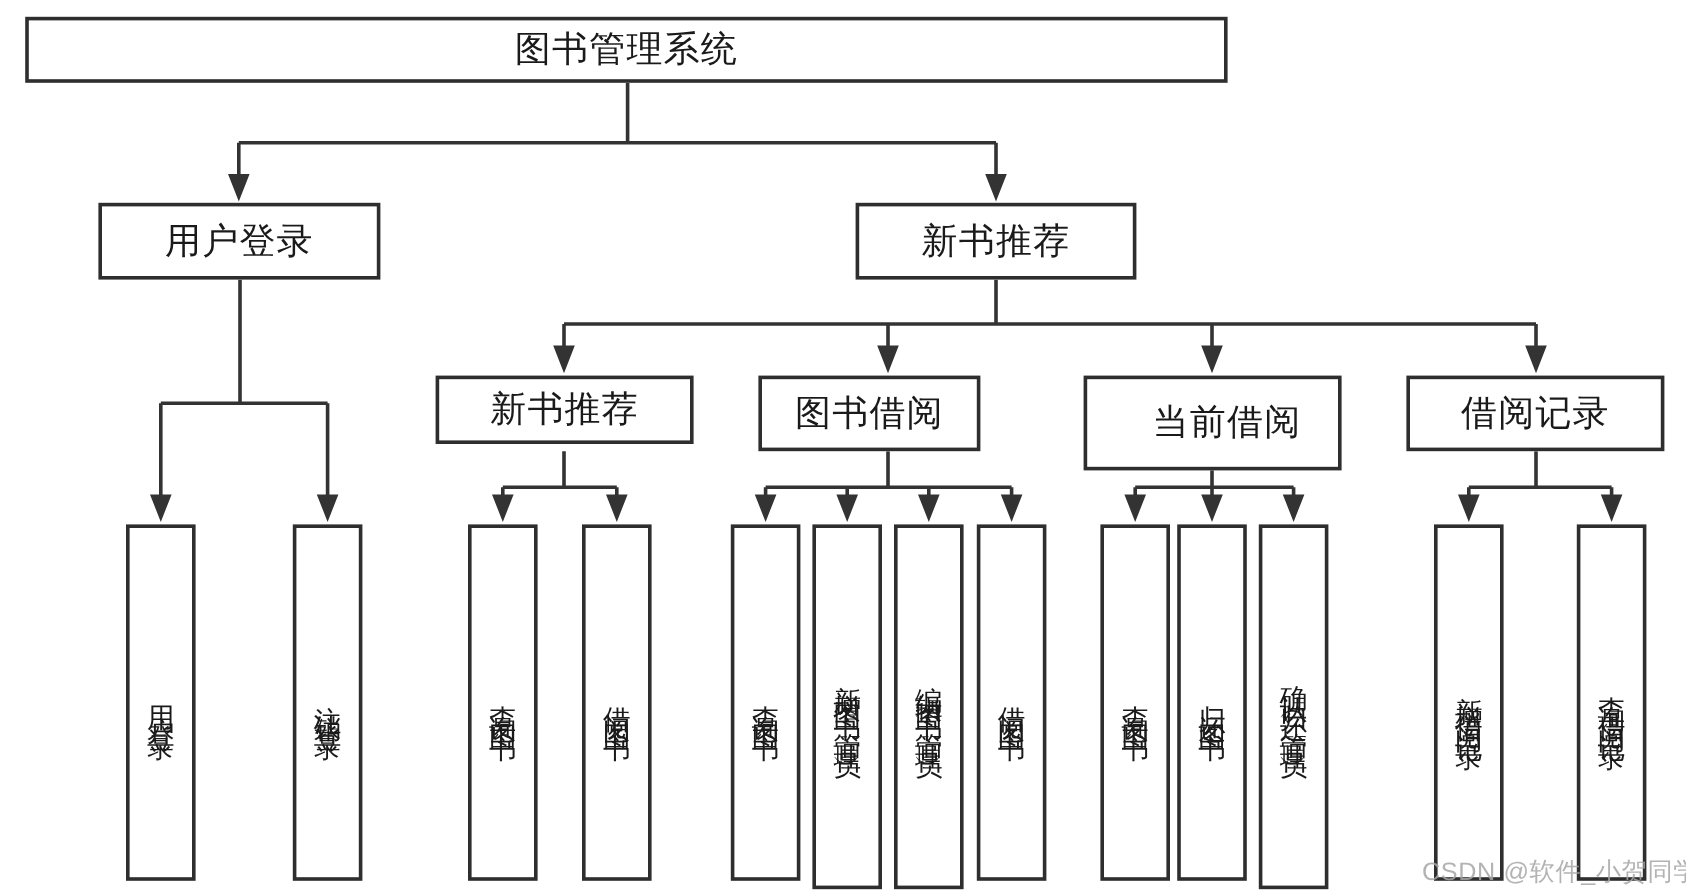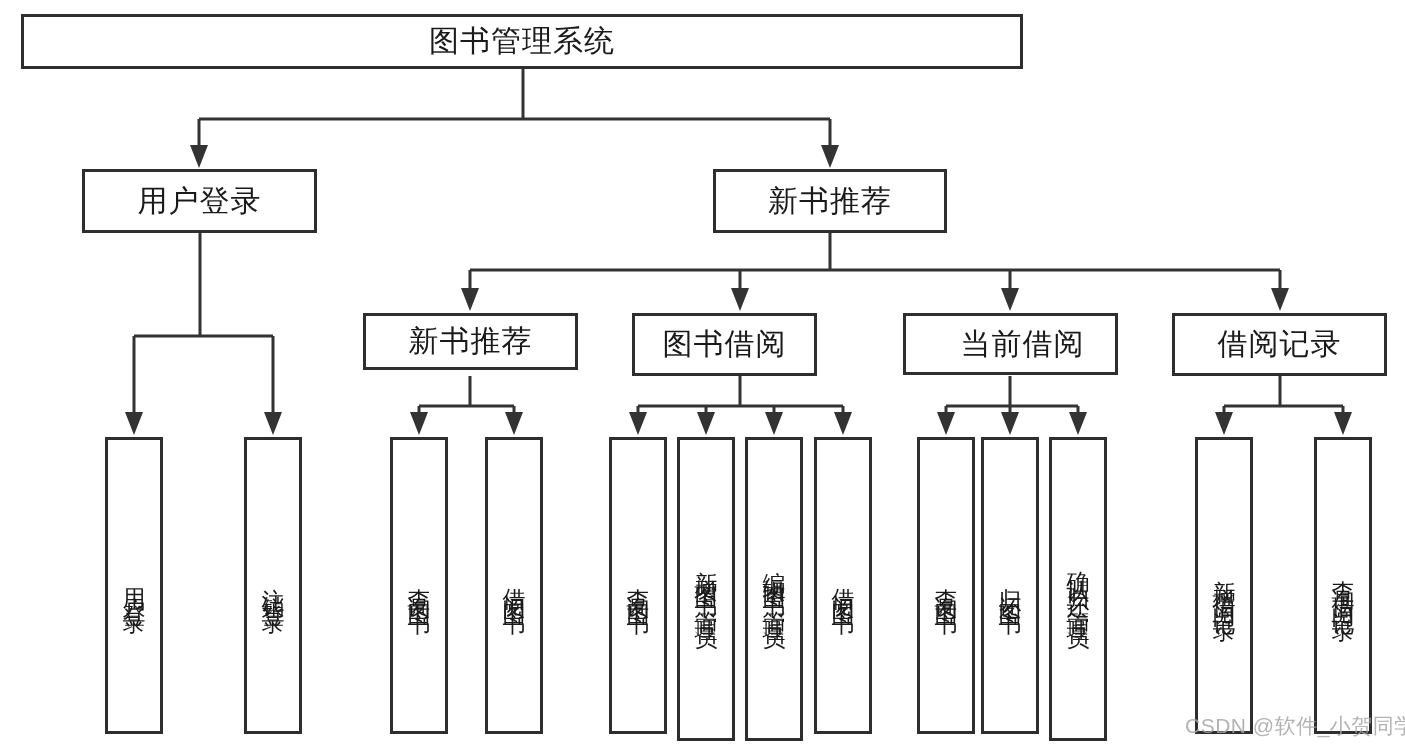--- a/index.html
+++ b/index.html
@@ -45,21 +45,21 @@
     letter-spacing: 8px;
     line-height: 1;
     white-space: nowrap;
   }
   
   .n-root        { left: 21px;   top: 14px;  width: 1002px; height: 55px; }
   .n-user-login  { left: 82px;   top: 169px; width: 235px;  height: 64px; }
   .n-book-mgmt   { left: 713px;  top: 169px; width: 234px;  height: 64px; }
   .n-new-book    { left: 363px;  top: 313px; width: 215px;  height: 57px; }
   .n-book-borrow { left: 632px;  top: 313px; width: 185px;  height: 63px; }
-  .n-cur-borrow  { left: 903px;  top: 313px; width: 215px;  height: 62px; padding-left: 24px; }
+  .n-cur-borrow  { left: 903px;  top: 313px; width: 215px;  height: 79px; padding-left: 24px; }
   .n-borrow-rec  { left: 1172px; top: 313px; width: 215px;  height: 63px; }
   .leaf { top: 437px; width: 58px; height: 297px; }
   .leaf.tall { height: 304px; }
   .n-leaf-user-login { left: 105px; }
   .n-leaf-logout     { left: 244px; }
   .n-leaf-nb-query   { left: 390px; }
   .n-leaf-nb-borrow  { left: 485px; }
   .n-leaf-bb-query   { left: 609px; }
   .n-leaf-bb-add     { left: 677px; }
   .n-leaf-bb-edit    { left: 745px; }

